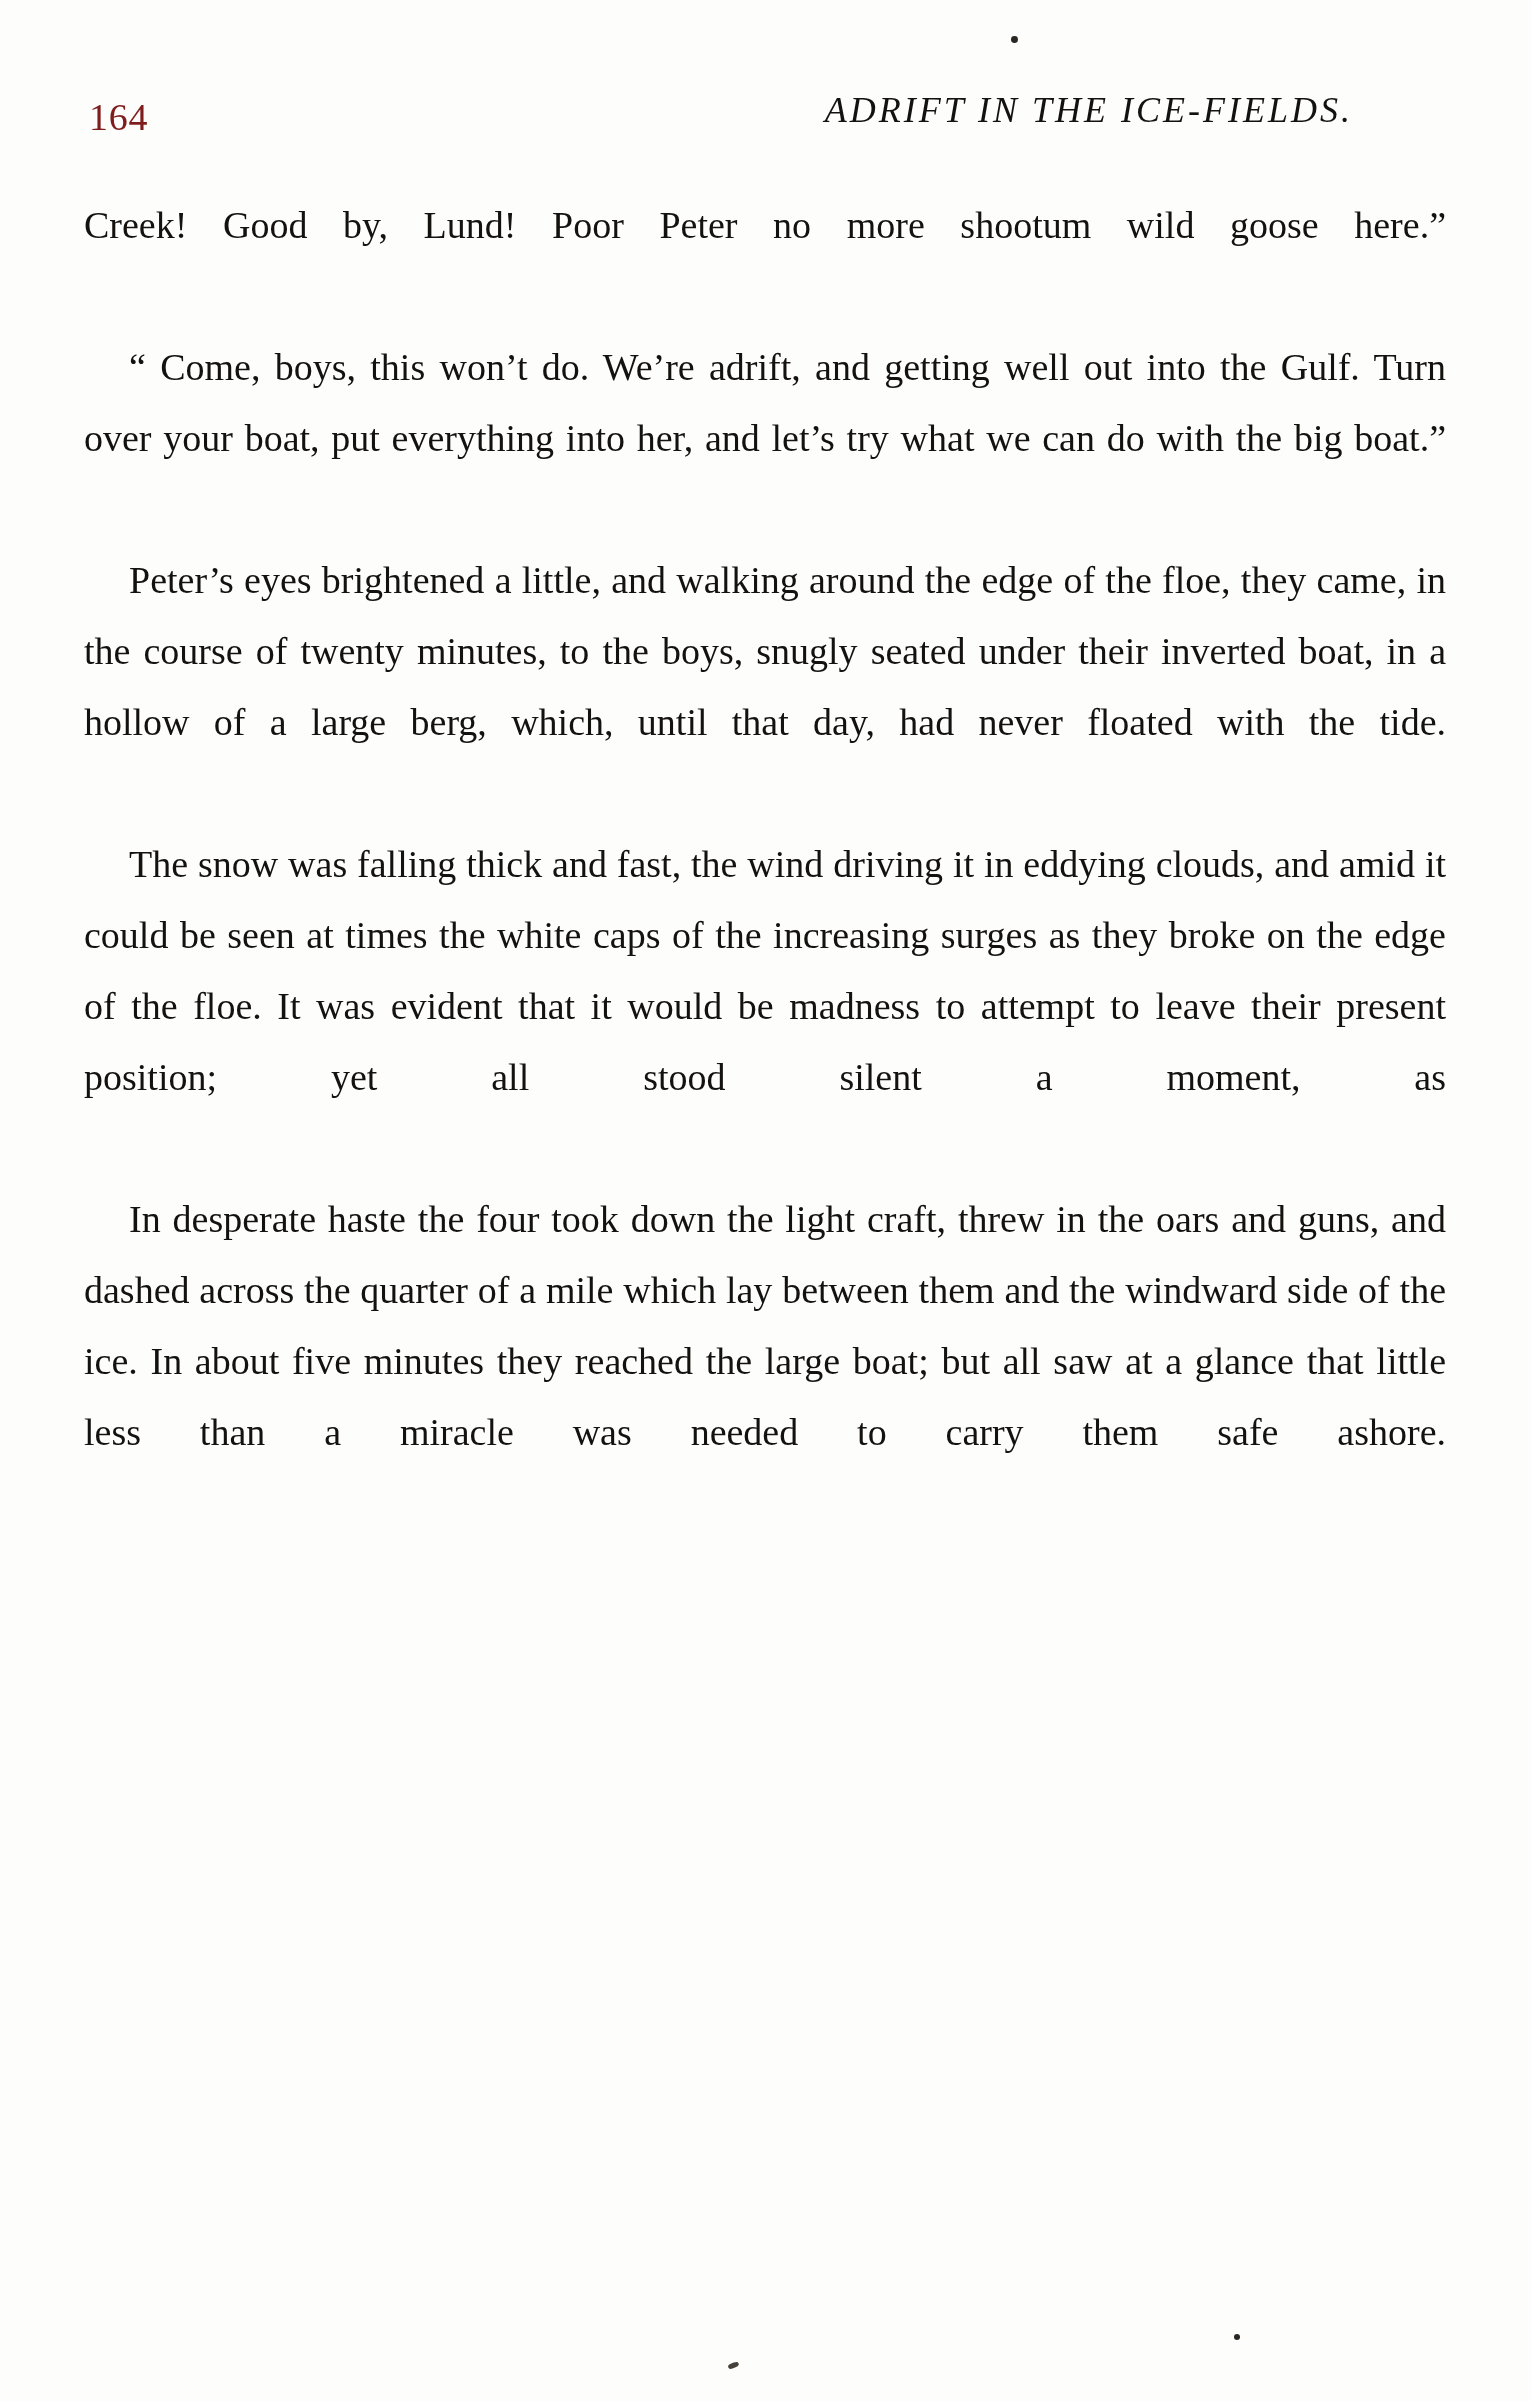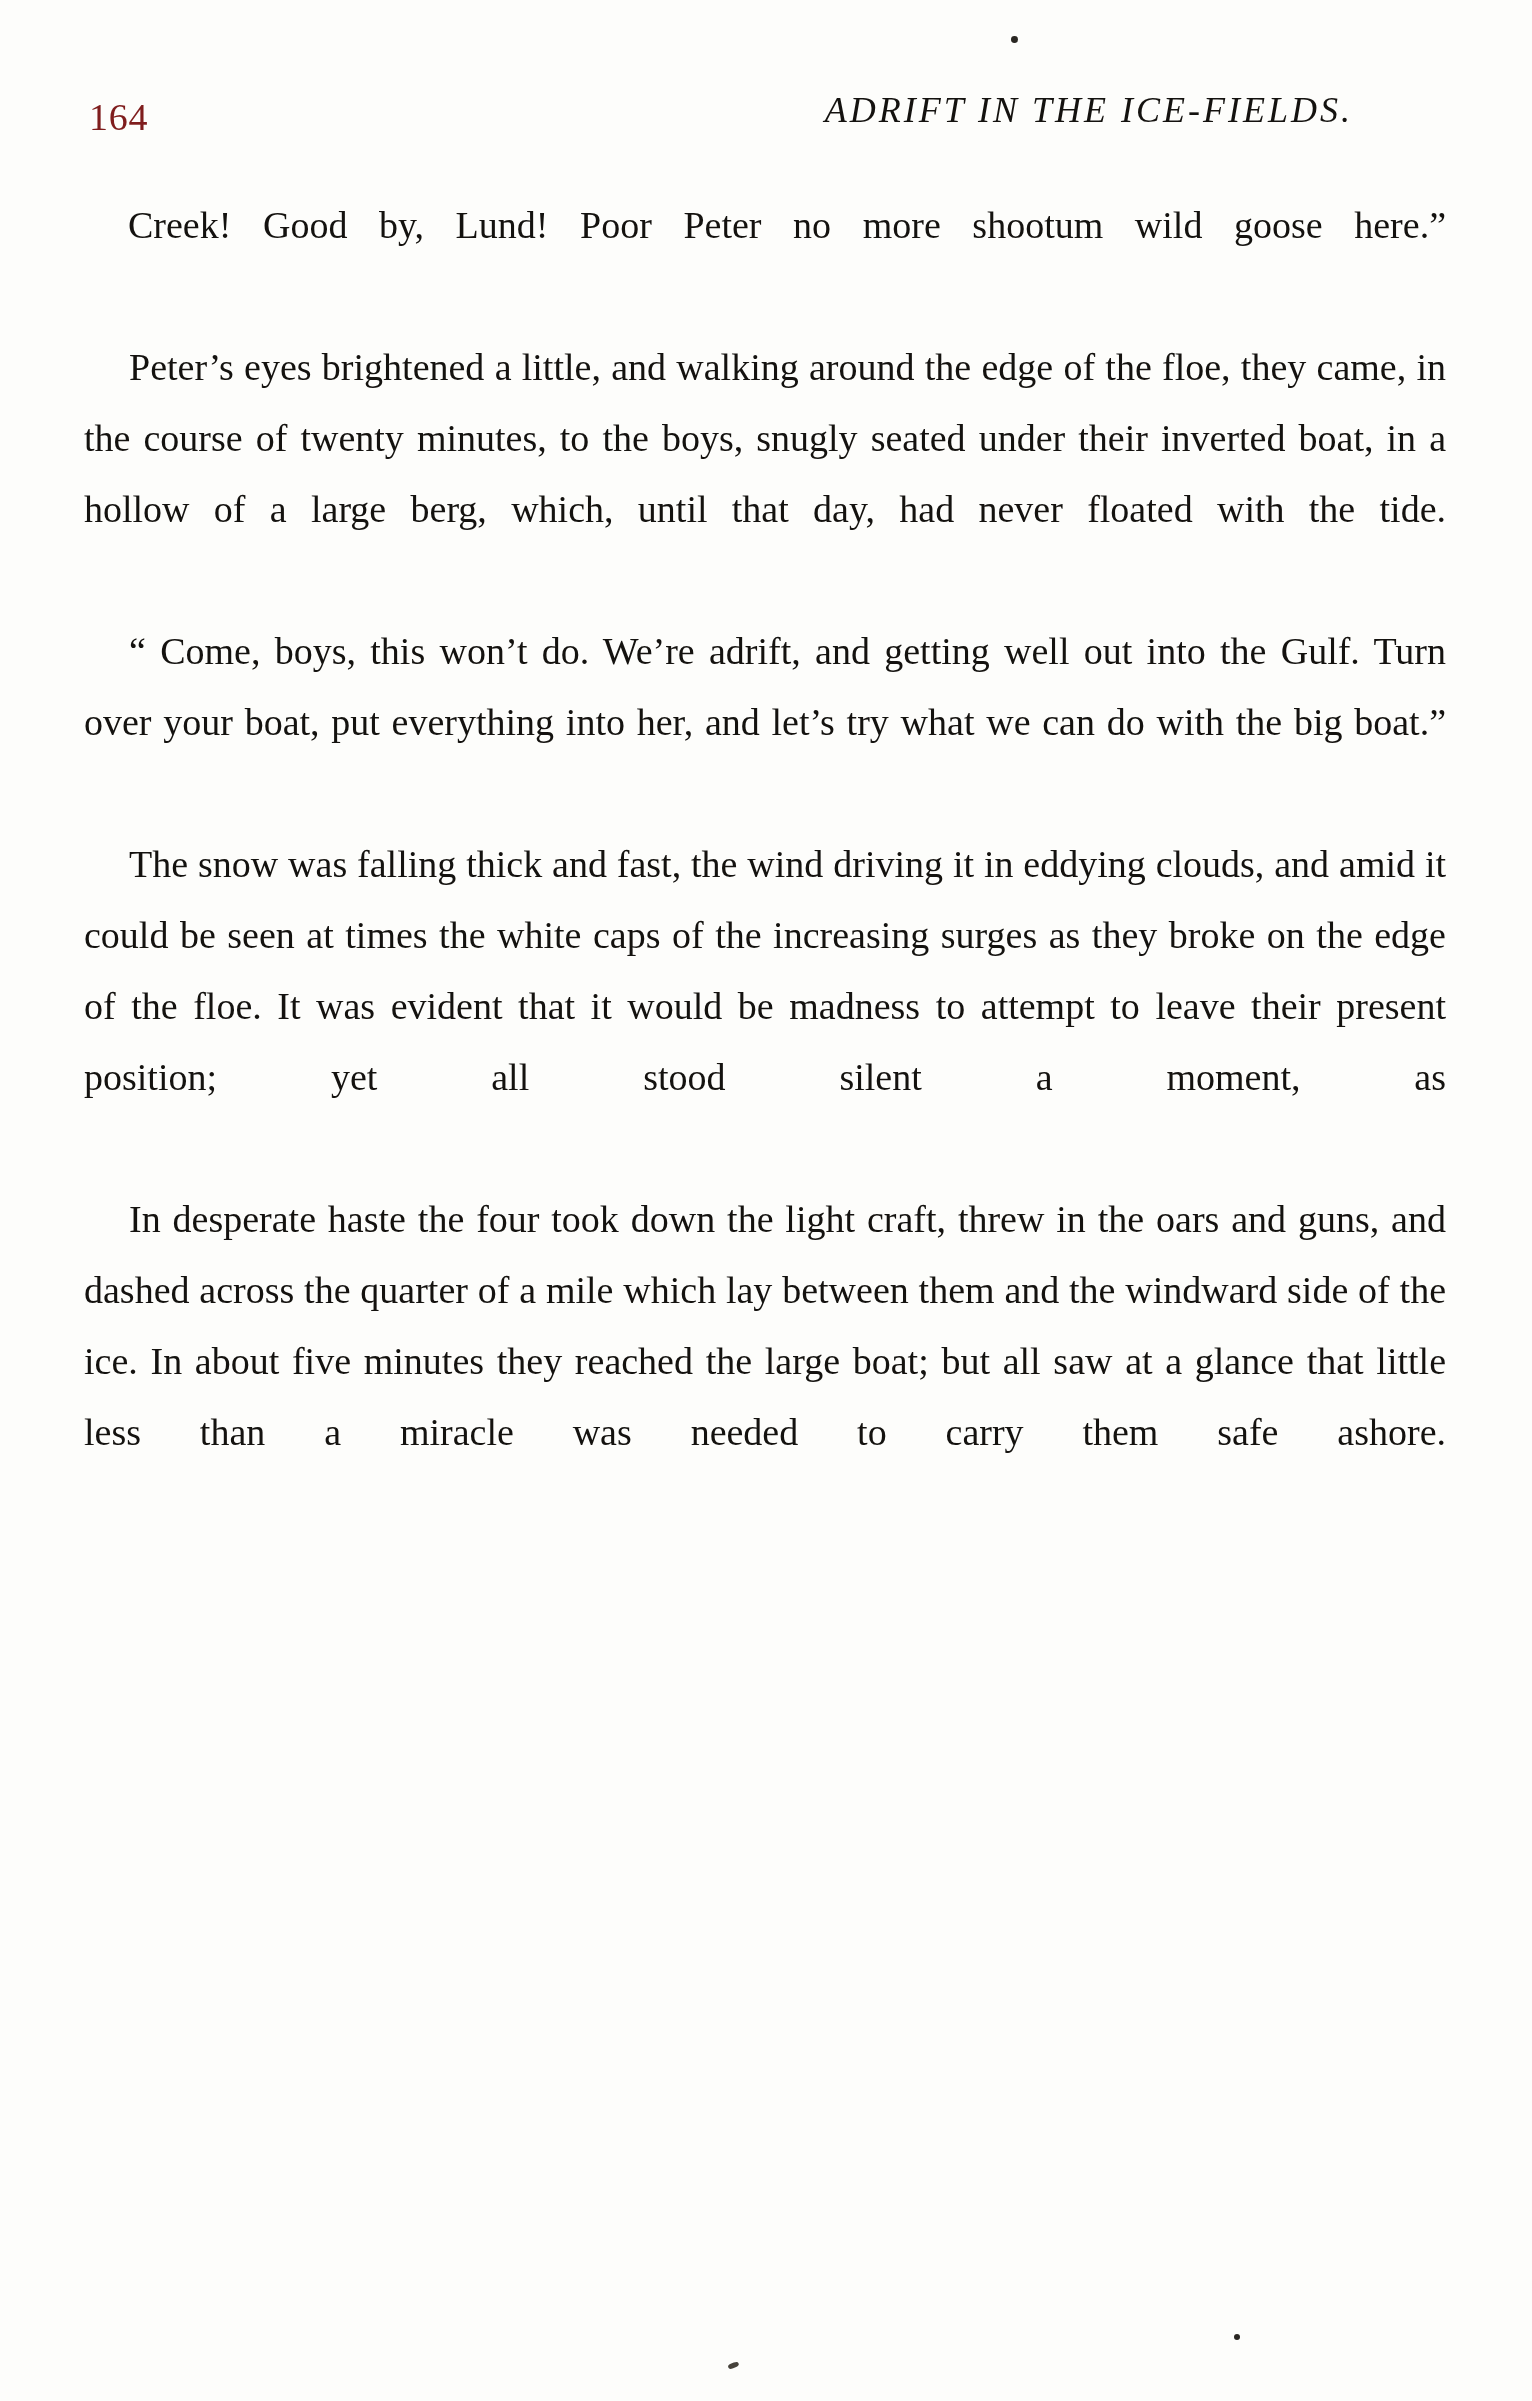--- a/index.html
+++ b/index.html
@@ -94,21 +94,20 @@
     text-align: justify;
     text-justify: inter-word;
     color: #14120f;
     hyphens: none;
   }
   .body-text p.indent {
     text-indent: 45px;
   }
   .body-text p.noindent {
     text-indent: 0;
-    margin-left: 44px;
   }
   
   .body-text p:after {
     content: "";
     display: inline-block;
     width: 100%;
   }
 </style>
 </head>
 <body>
@@ -117,22 +116,22 @@
 
   <div class="speck-top"></div>
 
   <div class="header">
     <div class="folio">164</div>
     <div class="running-head">ADRIFT IN THE ICE-FIELDS.</div>
   </div>
 
   <div class="body-text">
     <p class="noindent">Creek! Good by, Lund! Poor Peter no more shootum wild goose here.”</p>
+    <p class="indent">“ Come, boys, this won’t do. We’re adrift, and getting well out into the Gulf. Turn over your boat, put everything into her, and let’s try what we can do with the big boat.”</p>
     <p class="indent">Peter’s eyes brightened a little, and walking around the edge of the floe, they came, in the course of twenty minutes, to the boys, snugly seated under their inverted boat, in a hollow of a large berg, which, until that day, had never floated with the tide.</p>
-    <p class="indent">“ Come, boys, this won’t do. We’re adrift, and getting well out into the Gulf. Turn over your boat, put everything into her, and let’s try what we can do with the big boat.”</p>
     <p class="indent">The snow was falling thick and fast, the wind driving it in eddying clouds, and amid it could be seen at times the white caps of the increasing surges as they broke on the edge of the floe. It was evident that it would be madness to attempt to leave their present position; yet all stood silent a moment, as</p>
     <p class="indent">In desperate haste the four took down the light craft, threw in the oars and guns, and dashed across the quarter of a mile which lay between them and the windward side of the ice. In about five minutes they reached the large boat; but all saw at a glance that little less than a miracle was needed to carry them safe ashore.</p>
   </div>
 
   <div class="speck-bottom"></div>
   <div class="speck-bottom2"></div>
 </div>
 
 
 </body></html>

